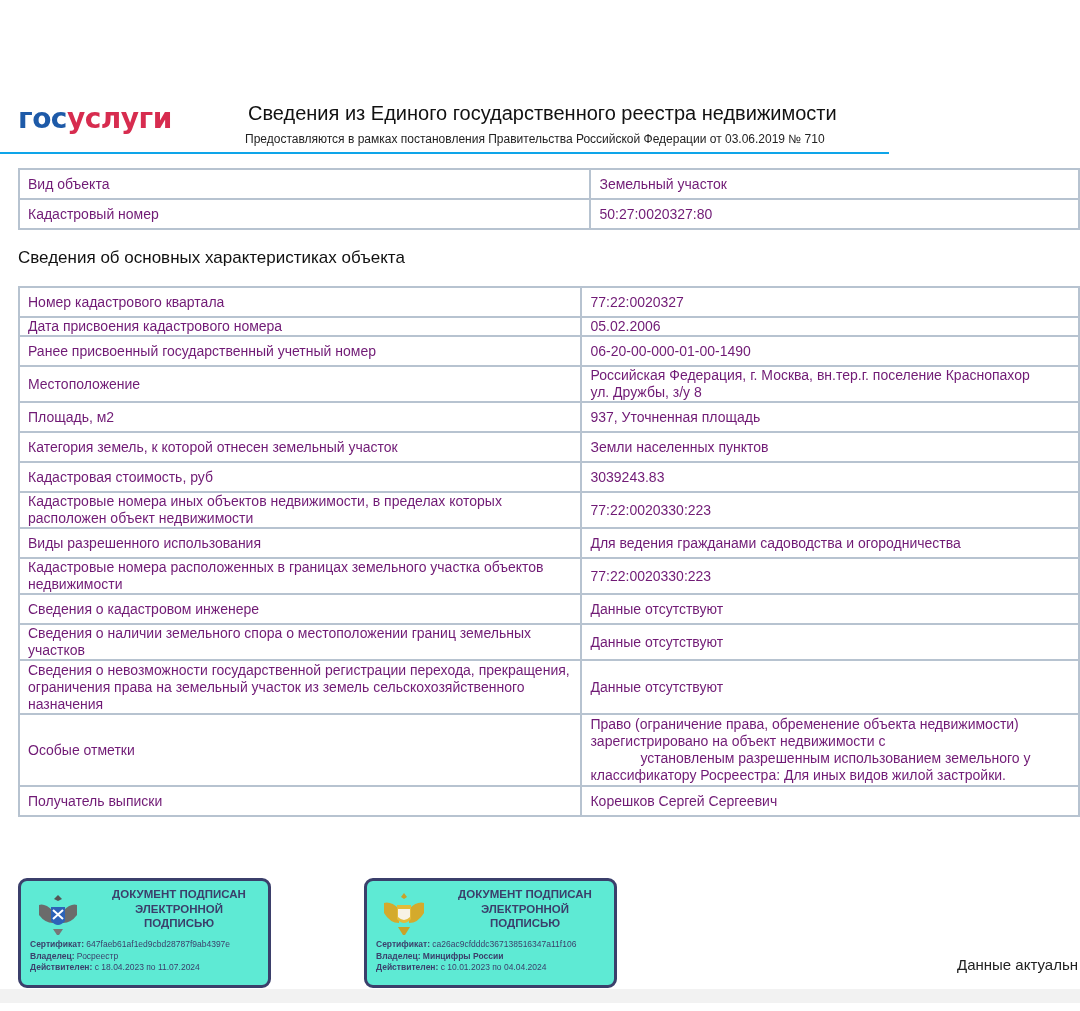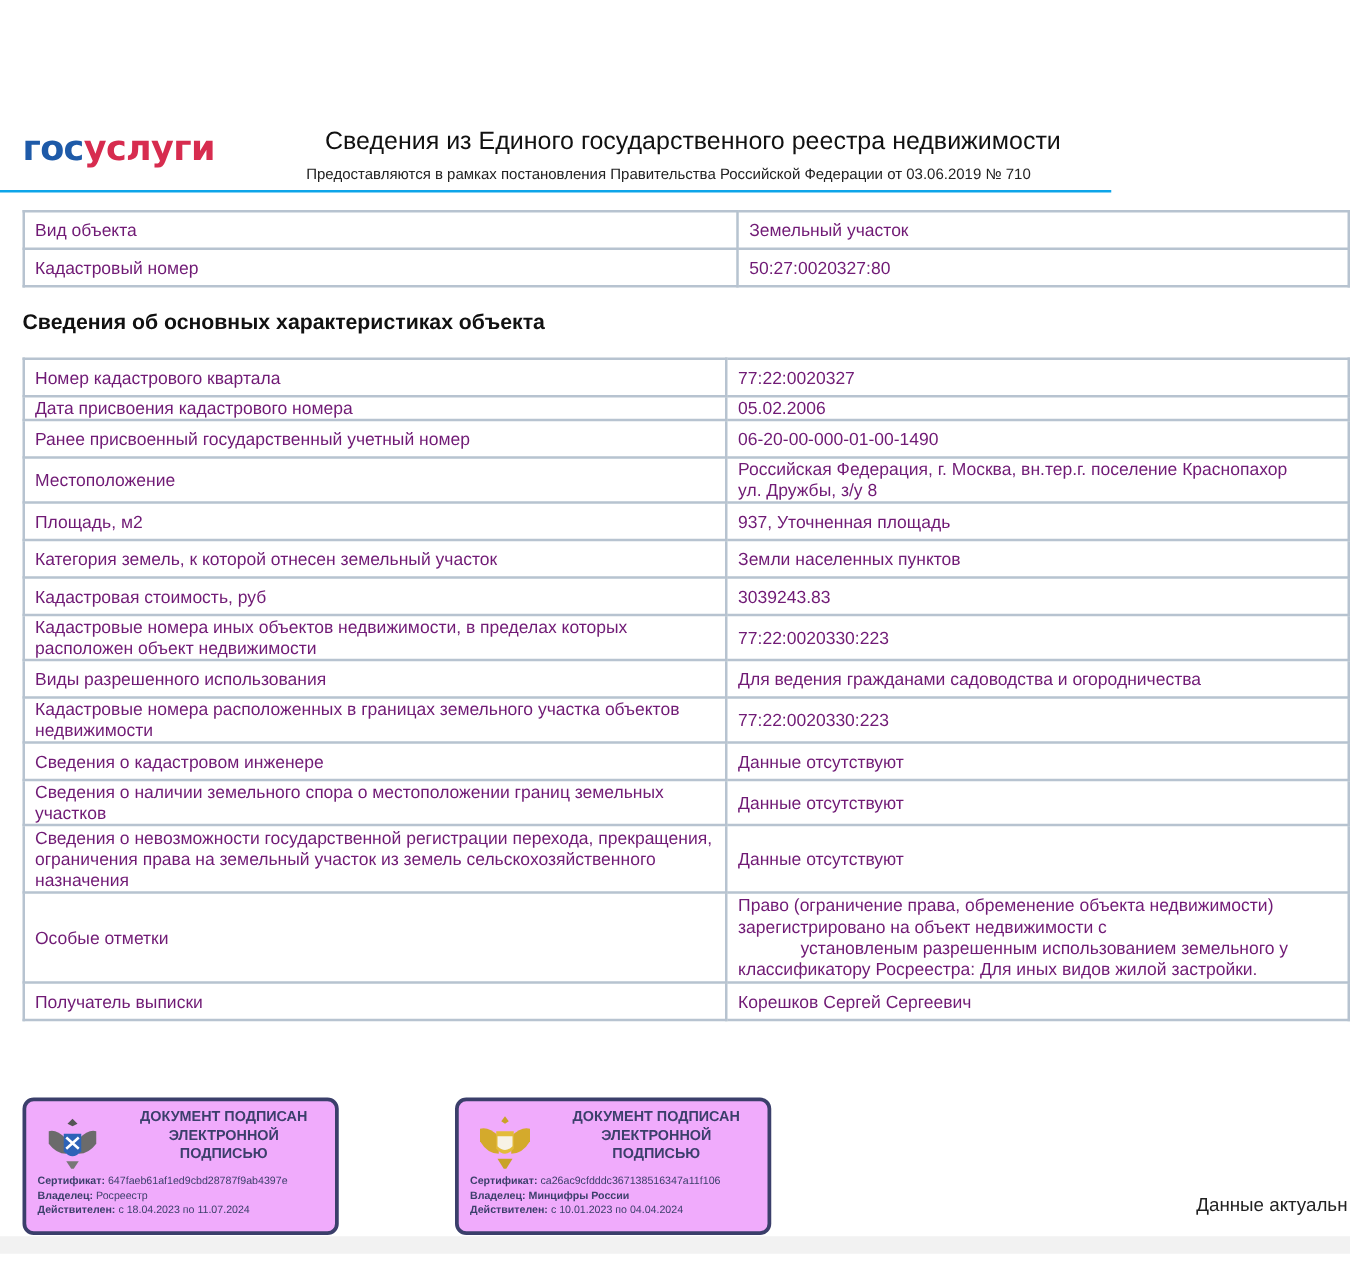--- a/index.html
+++ b/index.html
@@ -3,33 +3,33 @@
   <meta charset="utf-8">
   <style>
     * { box-sizing: border-box; margin: 0; padding: 0; }
     html, body { width: 1080px; height: 1011px; overflow: hidden; background: #ffffff; }
     body { font-family: "Liberation Sans", "DejaVu Sans", sans-serif; color: #1a1a1a; position: relative; }
 
     .header { position: absolute; left: 0; top: 96px; width: 889px; height: 58px; border-bottom: 2px solid #0ea5e9; }
     .logo { position: absolute; left: 18px; top: 6px; font-family: "DejaVu Sans", sans-serif; font-weight: bold; font-size: 28px; letter-spacing: -0.5px; }
     .logo .gos { color: #0d4cd3; color: #1e5aa8; }
     .logo .uslugi { color: #e4234a; color: #d72c4f; }
-    .doc-title { position: absolute; left: 260px; top: 6px; font-size: 20px; color: #111; white-space: nowrap; }
+    .doc-title { position: absolute; left: 248px; top: 6px; font-size: 20px; color: #111; white-space: nowrap; }
     .doc-sub { position: absolute; left: 245px; top: 36px; font-size: 12px; color: #222; white-space: nowrap; }
 
     table.info { position: absolute; left: 18px; border-collapse: collapse; table-layout: fixed; font-size: 14px; color: #701a75; }
     table.info td { border: 2px solid #b7c3d0; padding: 0 8px; vertical-align: middle; line-height: 17px; overflow: hidden; white-space: nowrap; }
     table.info td.l { width: 587px; white-space: normal; }
     table.info td.r { width: 500px; white-space: nowrap; }
     #t1 { top: 168px; }
     #t2 { top: 286px; }
 
-    .section-title { position: absolute; left: 18px; top: 248px; font-size: 17px; color: #111; white-space: nowrap; font-weight: bold; }
+    .section-title { position: absolute; left: 18px; top: 248px; font-size: 17px; color: #111; white-space: nowrap; }
 
-    .stamp { position: absolute; top: 878px; width: 253px; height: 110px; border: 3px solid #3b3f6b; border-radius: 9px; background: #f0abfc; }
+    .stamp { position: absolute; top: 878px; width: 253px; height: 110px; border: 3px solid #3b3f6b; border-radius: 9px; background: #5eead4; }
     .stamp .emblem { position: absolute; left: 12px; top: 8px; width: 50px; height: 50px; }
     .stamp .st-head { position: absolute; left: 68px; top: 6px; width: 180px; text-align: center; font-weight: bold; font-size: 11.5px; line-height: 14.5px; color: #3b3f6b; }
     .stamp .st-lines { position: absolute; left: 9px; top: 58px; font-size: 8.5px; line-height: 11.5px; color: #3b3f6b; white-space: nowrap; }
     .stamp .st-lines b { font-weight: bold; }
     #stamp1 { left: 18px; }
     #stamp2 { left: 364px; }
 
     .actual { position: absolute; left: 957px; top: 956px; font-size: 15px; color: #222; white-space: nowrap; }
     .footer-bar { position: absolute; left: 0; top: 989px; width: 1080px; height: 14px; background: #f2f2f2; }
   </style>

